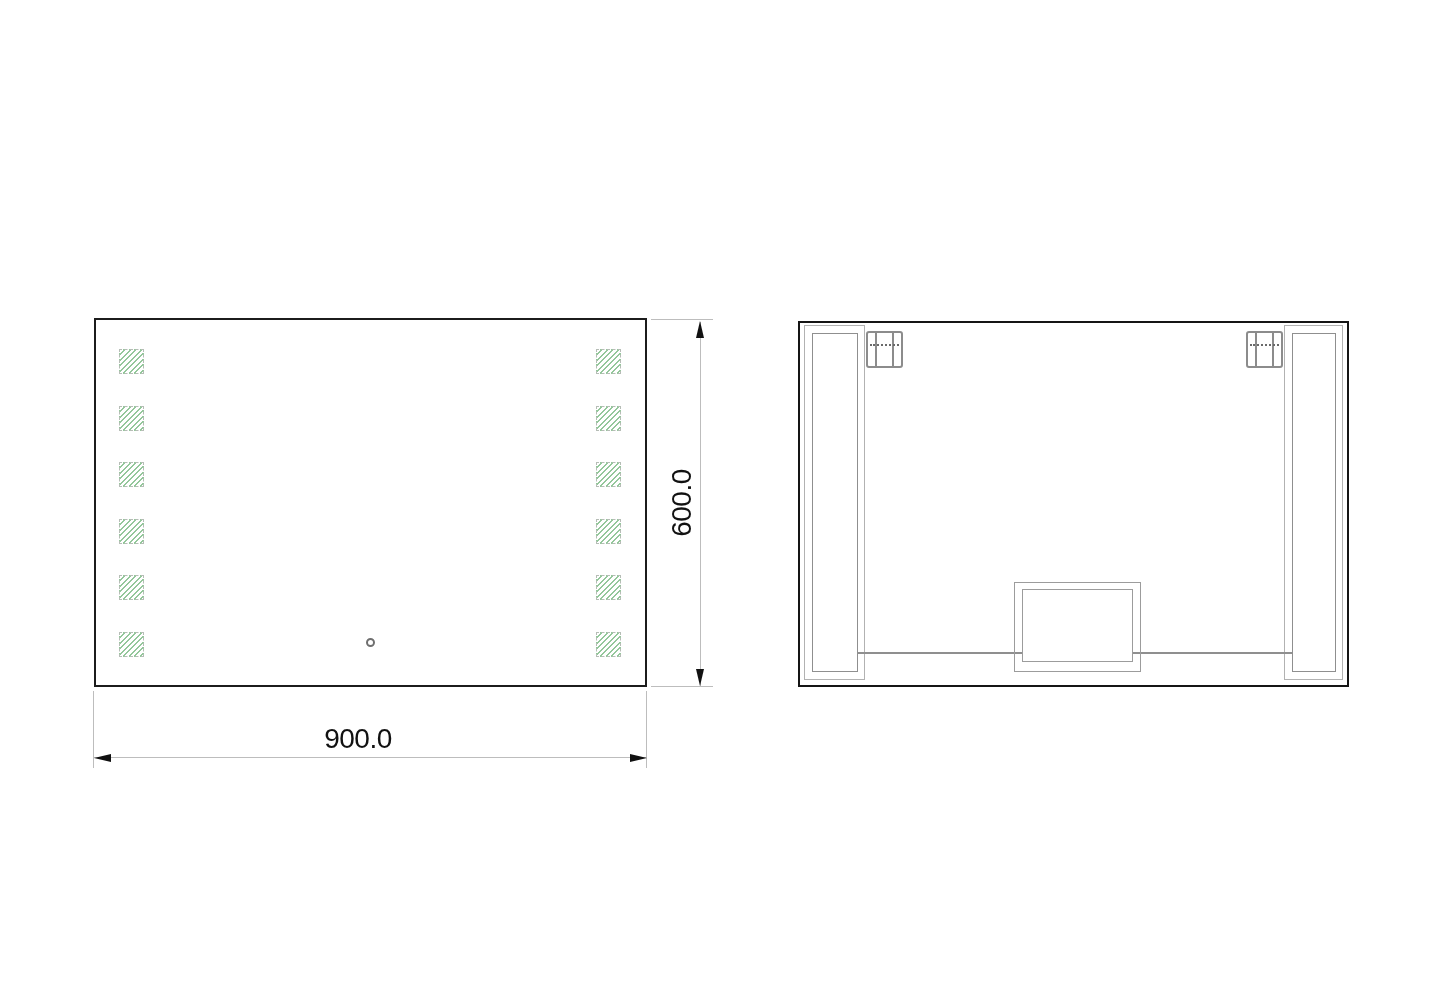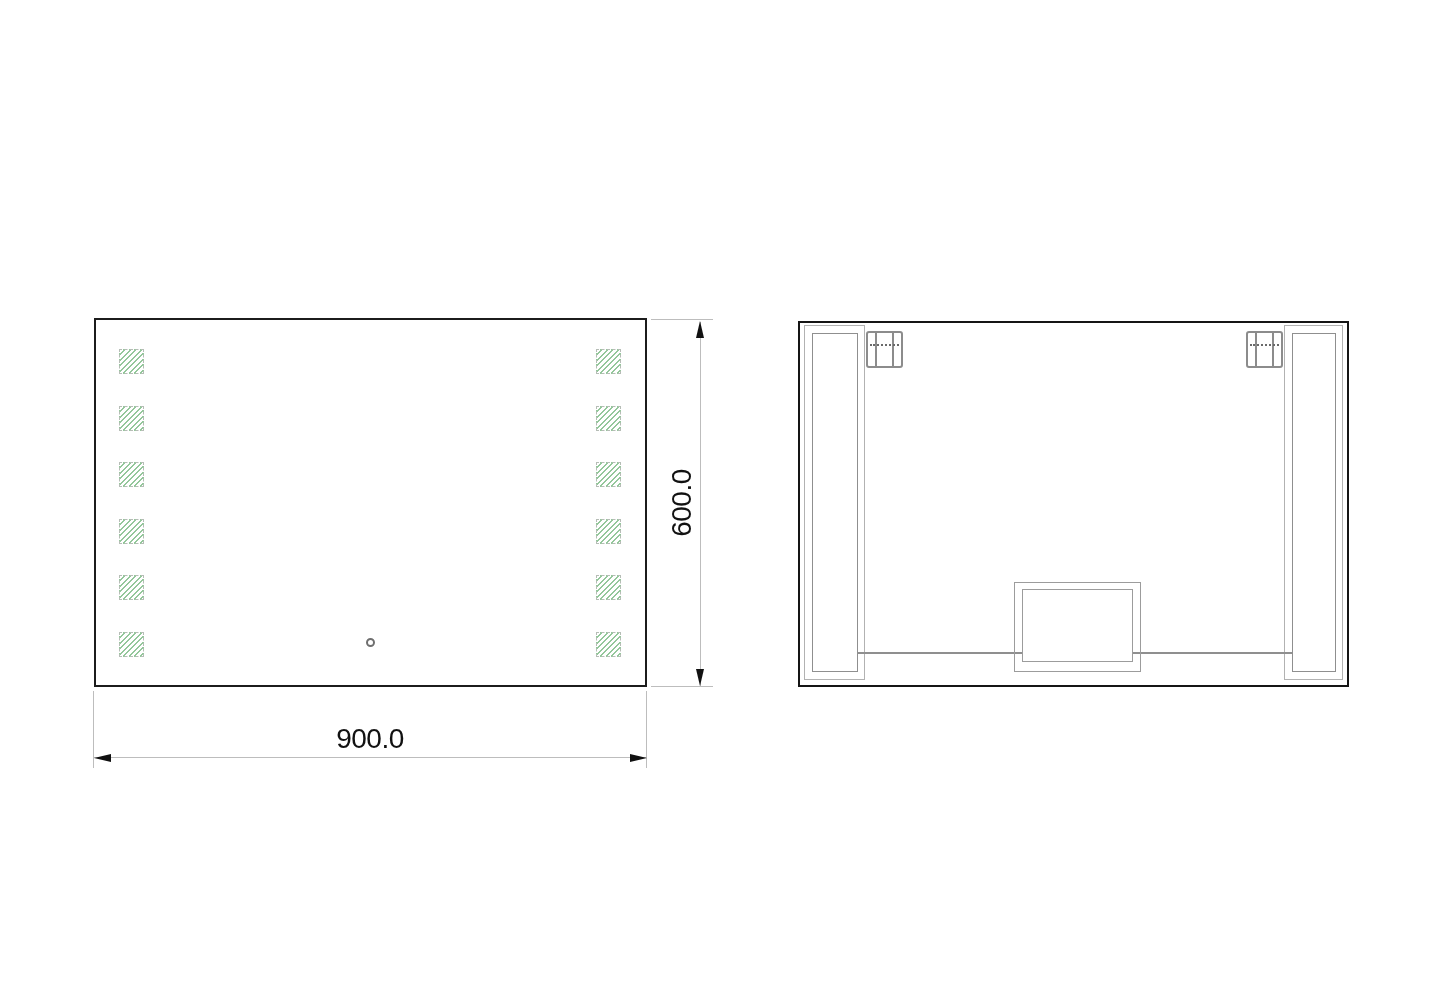--- a/index.html
+++ b/index.html
@@ -34,21 +34,21 @@
   .ext-line-v{width:1px;background:var(--dim-line);}
   .dim-line-v{left:700px;top:322px;width:1px;height:364px;background:var(--dim-line);}
   .dim-line-h{left:94px;top:757px;width:553px;height:1px;background:var(--dim-line);}
   .arrow{width:0;height:0;}
   .arrow.up{border-left:4px solid transparent;border-right:4px solid transparent;border-bottom:17px solid var(--dim-arrow);}
   .arrow.down{border-left:4px solid transparent;border-right:4px solid transparent;border-top:17px solid var(--dim-arrow);}
   .arrow.left{border-top:4px solid transparent;border-bottom:4px solid transparent;border-right:17px solid var(--dim-arrow);}
   .arrow.right{border-top:4px solid transparent;border-bottom:4px solid transparent;border-left:17px solid var(--dim-arrow);}
   .dim-label{color:var(--dim-text);font-size:28px;letter-spacing:-0.5px;text-align:center;line-height:26px;}
   .dim-label.vertical{left:632px;top:490px;width:100px;height:26px;transform:rotate(-90deg);}
-  .dim-label.horizontal{left:270px;top:726px;width:200px;height:26px;}
+  .dim-label.horizontal{left:258px;top:726px;width:200px;height:26px;}
 
   
   .back-outline{left:798px;top:321px;width:551px;height:366px;border:2.5px solid var(--back-outline);background:#fff;}
   .rail-outer{border:1px solid var(--thin-grey);background:transparent;}
   .rail-inner{border:1.5px solid var(--mid-grey);background:#fff;}
   .rail-left-outer{left:804px;top:325px;width:61px;height:355px;}
   .rail-left-inner{left:812px;top:333px;width:46px;height:339px;}
   .rail-right-outer{left:1284px;top:325px;width:59px;height:355px;}
   .rail-right-inner{left:1292px;top:333px;width:44px;height:339px;}
   .wire-line{left:858px;top:652px;width:434px;height:2px;background:var(--mid-grey);}

